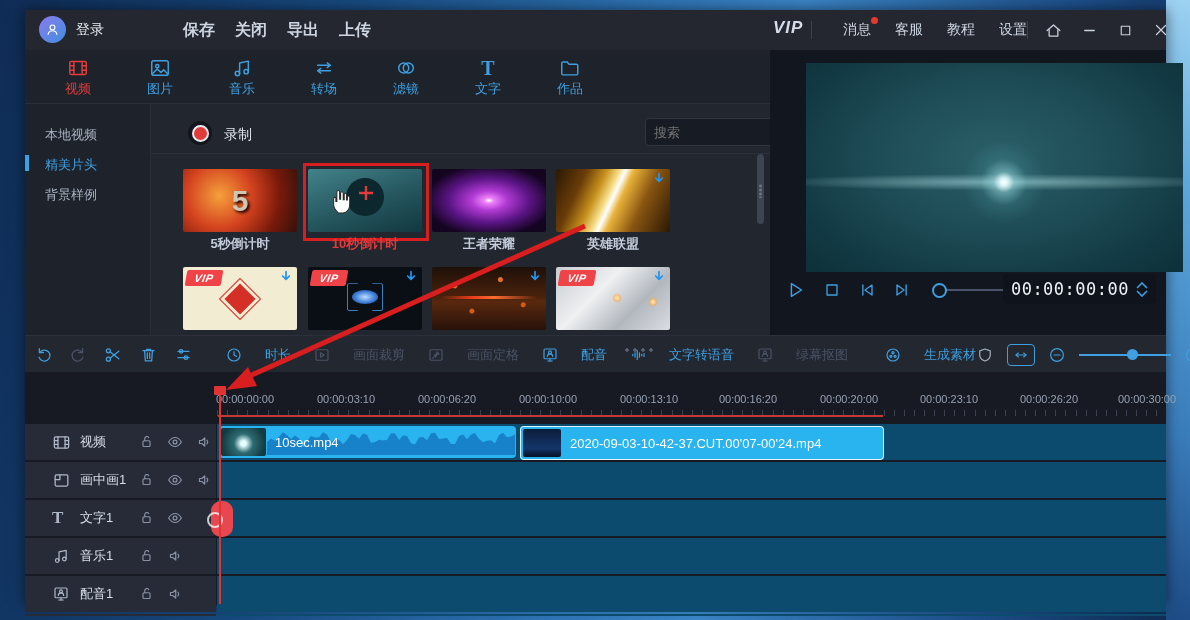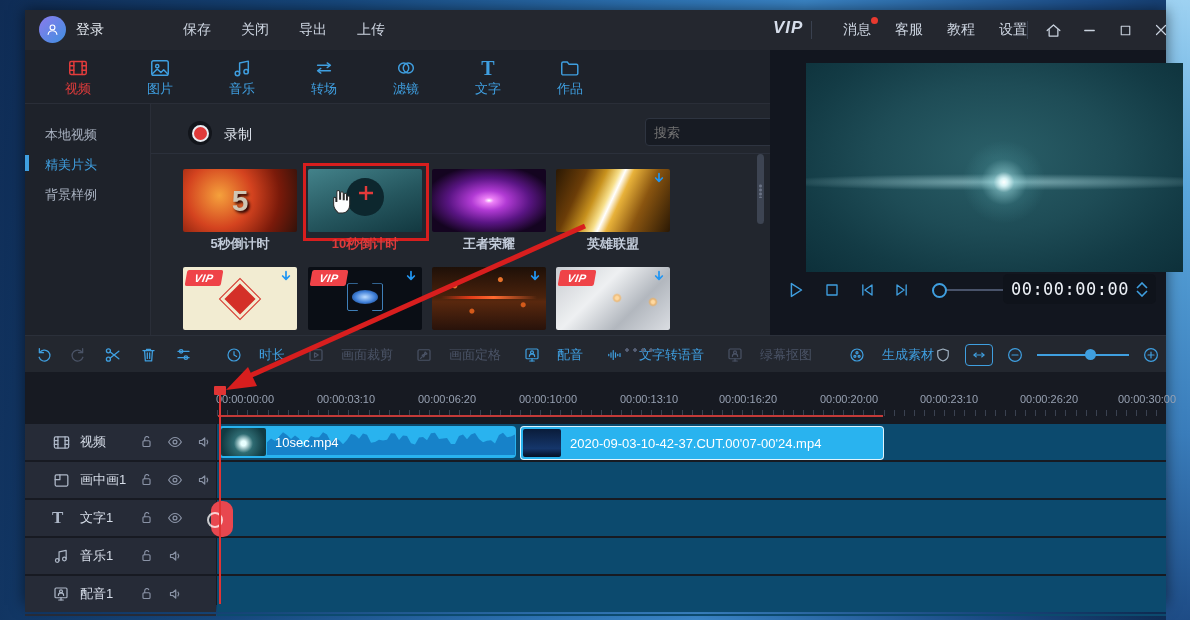--- a/index.html
+++ b/index.html
@@ -8,21 +8,21 @@
   .screen{position:relative;width:1190px;height:620px;}
   .abs{position:absolute;}
   svg.ic{stroke:currentColor;fill:none;stroke-width:1.6;stroke-linecap:round;stroke-linejoin:round;display:block;}
   .deskstrip{position:absolute;right:0;top:0;width:24px;height:620px;background:linear-gradient(180deg,#9ed2f2 0%,#5ba8dd 30%,#3a7dbb 70%,#1e4c86 100%);}
   
   .win{position:absolute;left:25px;top:10px;width:1141px;height:595px;background:#21242c;box-shadow:0 0 14px rgba(0,0,0,.55);}
   
   .titlebar{position:absolute;left:0;top:0;width:100%;height:40px;background:#24272f;}
   .tb-left{position:absolute;left:14px;top:6px;display:flex;align-items:center;gap:10px;color:#e6ebf2;font-size:14px;}
   .avatar{width:27px;height:27px;border-radius:50%;background:linear-gradient(135deg,#8b7bed,#3f8fe0);display:flex;align-items:center;justify-content:center;color:#fff;}
-  .tb-menu{position:absolute;left:158px;top:0;height:40px;display:flex;align-items:center;gap:30px;color:#cdd5e1;font-size:14px;}
+  .tb-menu{position:absolute;left:158px;top:0;height:40px;display:flex;align-items:center;gap:20px;color:#cdd5e1;font-size:16px;font-weight:bold;}
   .tb-menu span{cursor:default;}
   .tb-vip{position:absolute;left:748px;top:8px;font-size:17px;font-style:italic;font-weight:bold;letter-spacing:1px;color:#d6ddea;}
   .tb-div{position:absolute;top:11px;width:1px;height:18px;background:#3a4150;}
   .tb-links{position:absolute;left:818px;top:0;height:40px;display:flex;align-items:center;gap:24px;color:#cdd5e1;font-size:14px;}
   .msg{position:relative;}
   .msg .dot{position:absolute;top:-4px;right:-7px;width:7px;height:7px;border-radius:50%;background:#e8392f;}
   .tb-ctrl{position:absolute;left:1016px;top:0;height:40px;display:flex;align-items:center;gap:12px;color:#c9d2de;}
   .tb-ctrl .btn{width:24px;height:24px;display:flex;align-items:center;justify-content:center;}
   
   .tabbar{position:absolute;left:0;top:40px;width:745px;height:53px;background:#1e222a;border-bottom:1px solid #2a2e38;}
@@ -83,21 +83,21 @@
   .pv-ctrl1 .t{margin-left:15px;}
   .pv-slider{position:relative;margin-left:22px;width:130px;height:2px;background:#49536a;}
   .pv-knob{position:absolute;left:-2px;top:-6px;width:11px;height:11px;border-radius:50%;border:2.5px solid #3f9fe0;background:#12161f;}
   .tc-box{position:absolute;right:10px;top:2px;height:30px;background:#0f131b;border-radius:5px;display:flex;align-items:center;padding:0 8px;gap:7px;}
   .tc-text{color:#eef2f8;font-size:17px;font-family:"DejaVu Sans Mono",monospace;letter-spacing:.5px;}
   .pv-ctrl2{position:absolute;left:0;top:258px;width:396px;height:30px;display:flex;align-items:center;color:#3f9fe0;margin-top:46px;}
   .ratio{margin-left:10px;height:26px;background:#0f131b;border-radius:5px;display:flex;align-items:center;gap:8px;padding:0 10px;color:#dfe5ee;font-size:14px;}
   .pv-right{position:absolute;right:10px;display:flex;gap:18px;color:#3f9fe0;}
   
   .toolbar{position:absolute;left:0;top:325px;width:1141px;height:37px;background:#23272f;border-top:1px solid #2b303a;display:flex;align-items:center;color:#3f9fe0;font-size:13px;}
-  .tbtn{display:flex;align-items:flex-end;gap:16px;cursor:pointer;white-space:nowrap;}
+  .tbtn{display:flex;align-items:flex-end;gap:22px;cursor:pointer;white-space:nowrap;}
   .tbtn.dim{color:#4a5366;}
   .tdiv{width:1px;height:18px;background:#333a48;}
   .dots4{position:absolute;left:598px;top:12px;width:30px;height:4px;background:radial-gradient(circle 1.5px,#566076 0 1.5px,transparent 2px) 0 0/8px 4px repeat-x;}
   .zoomgrp{margin-left:auto;display:flex;align-items:center;gap:13px;padding-right:16px;}
   .zslider{position:relative;width:92px;height:2px;background:#3f9fe0;}
   .zknob{position:absolute;left:48px;top:-5px;width:11px;height:11px;border-radius:50%;background:#3f9fe0;}
   .hbox{width:26px;height:20px;border:1.5px solid #3f9fe0;border-radius:4px;display:flex;align-items:center;justify-content:center;}
   
   .timeline{position:absolute;left:0;top:362px;width:1141px;height:233px;background:#171a22;}
   .ruler{position:absolute;left:192px;top:14px;width:949px;height:32px;cursor:pointer;}

